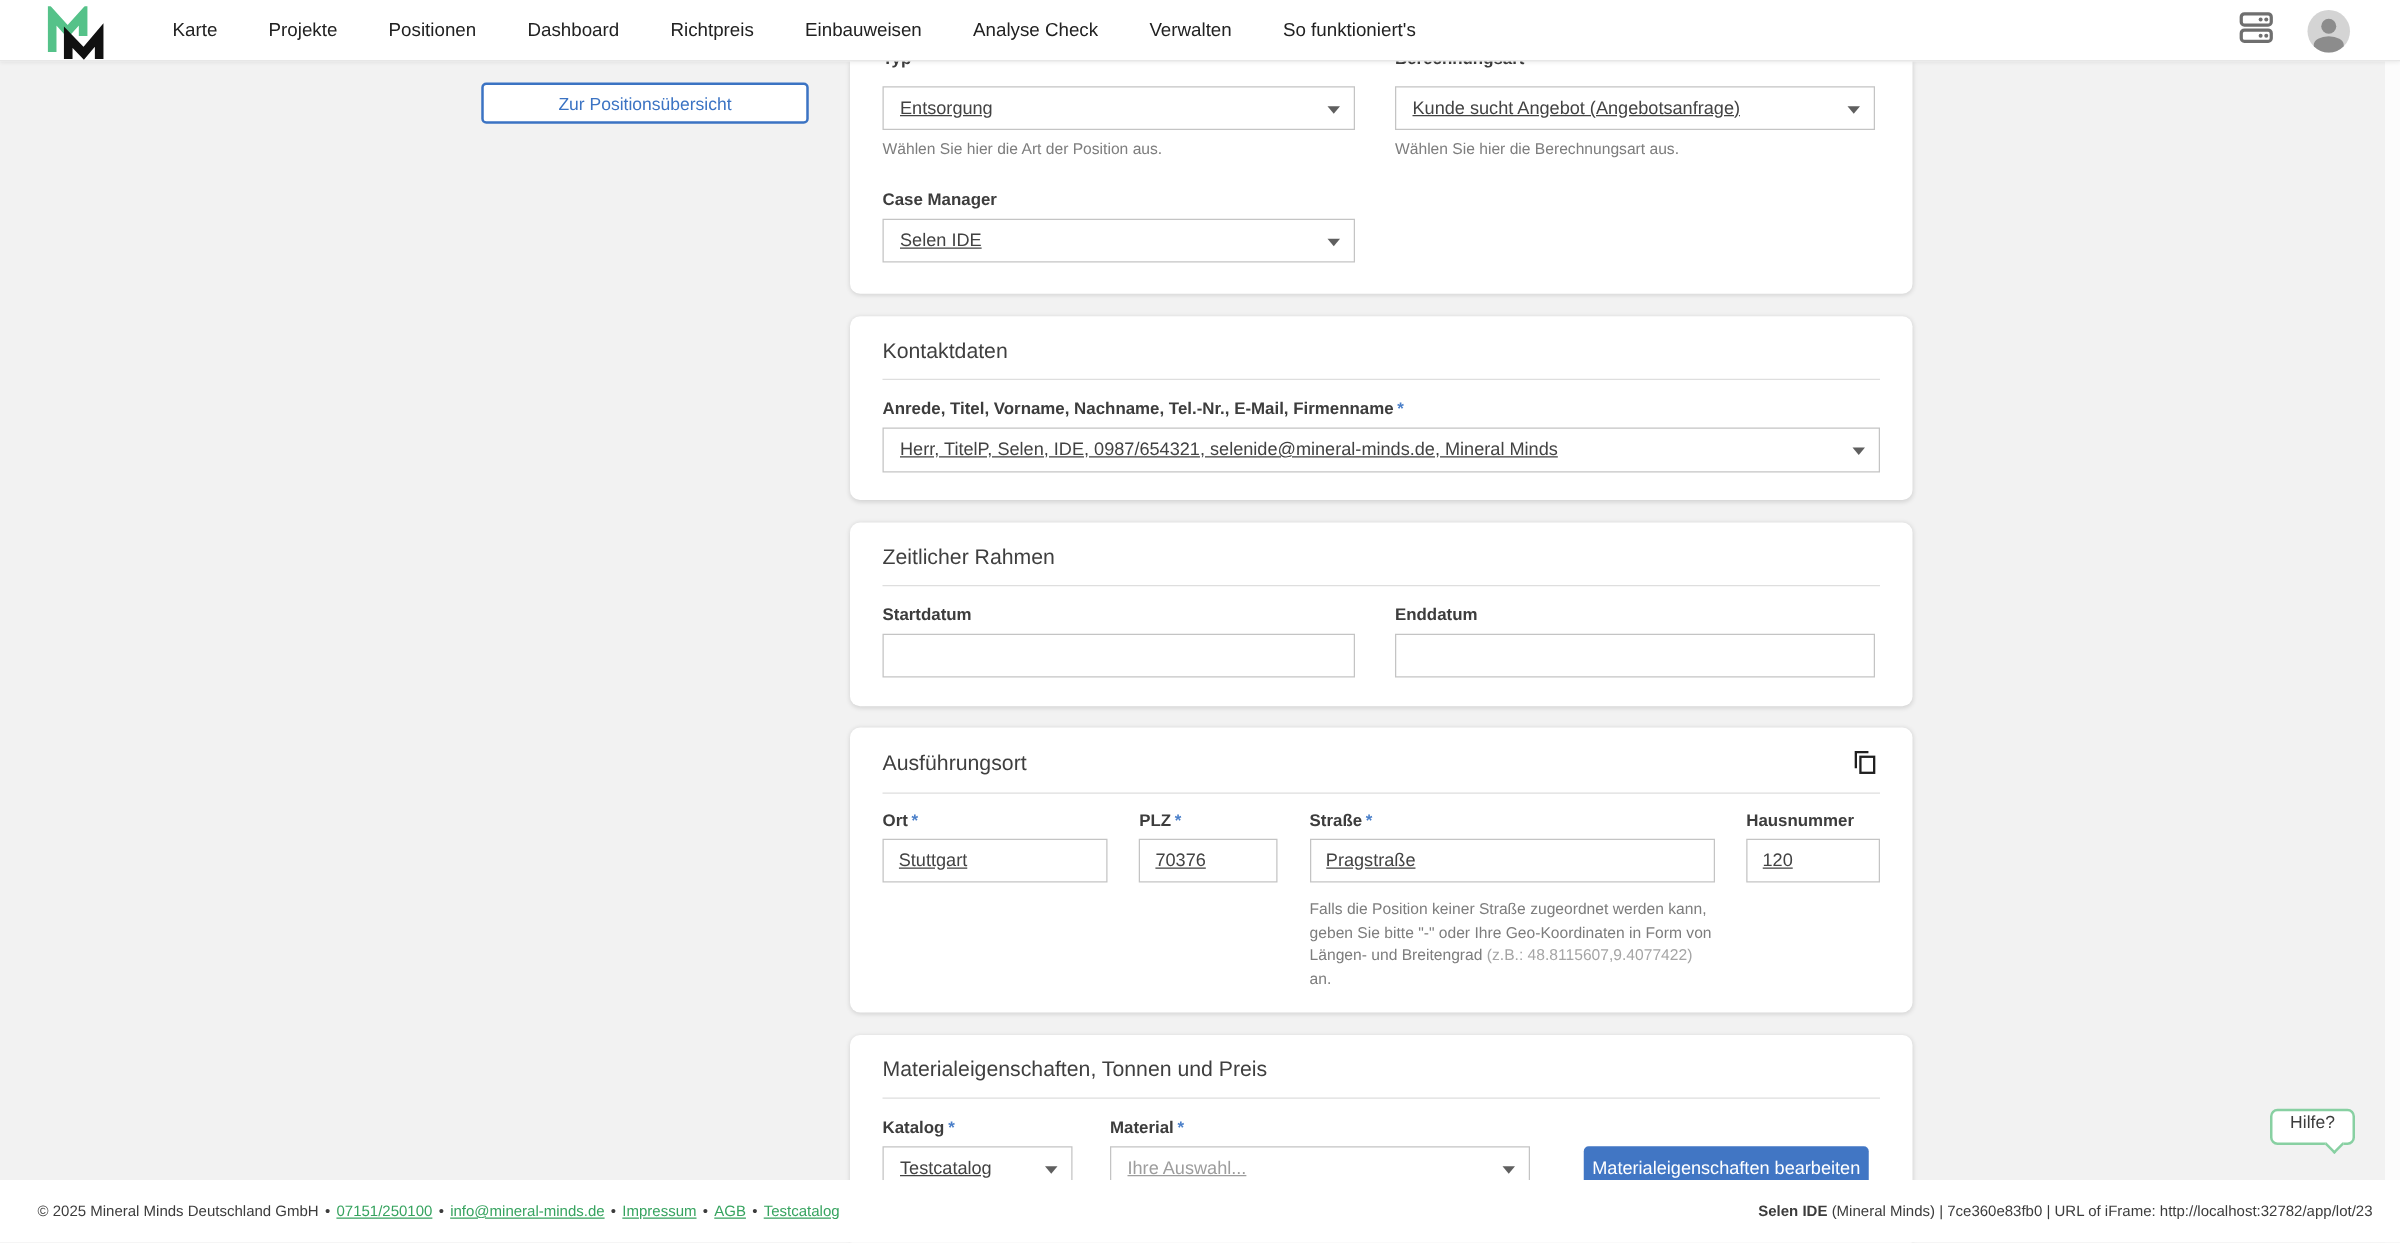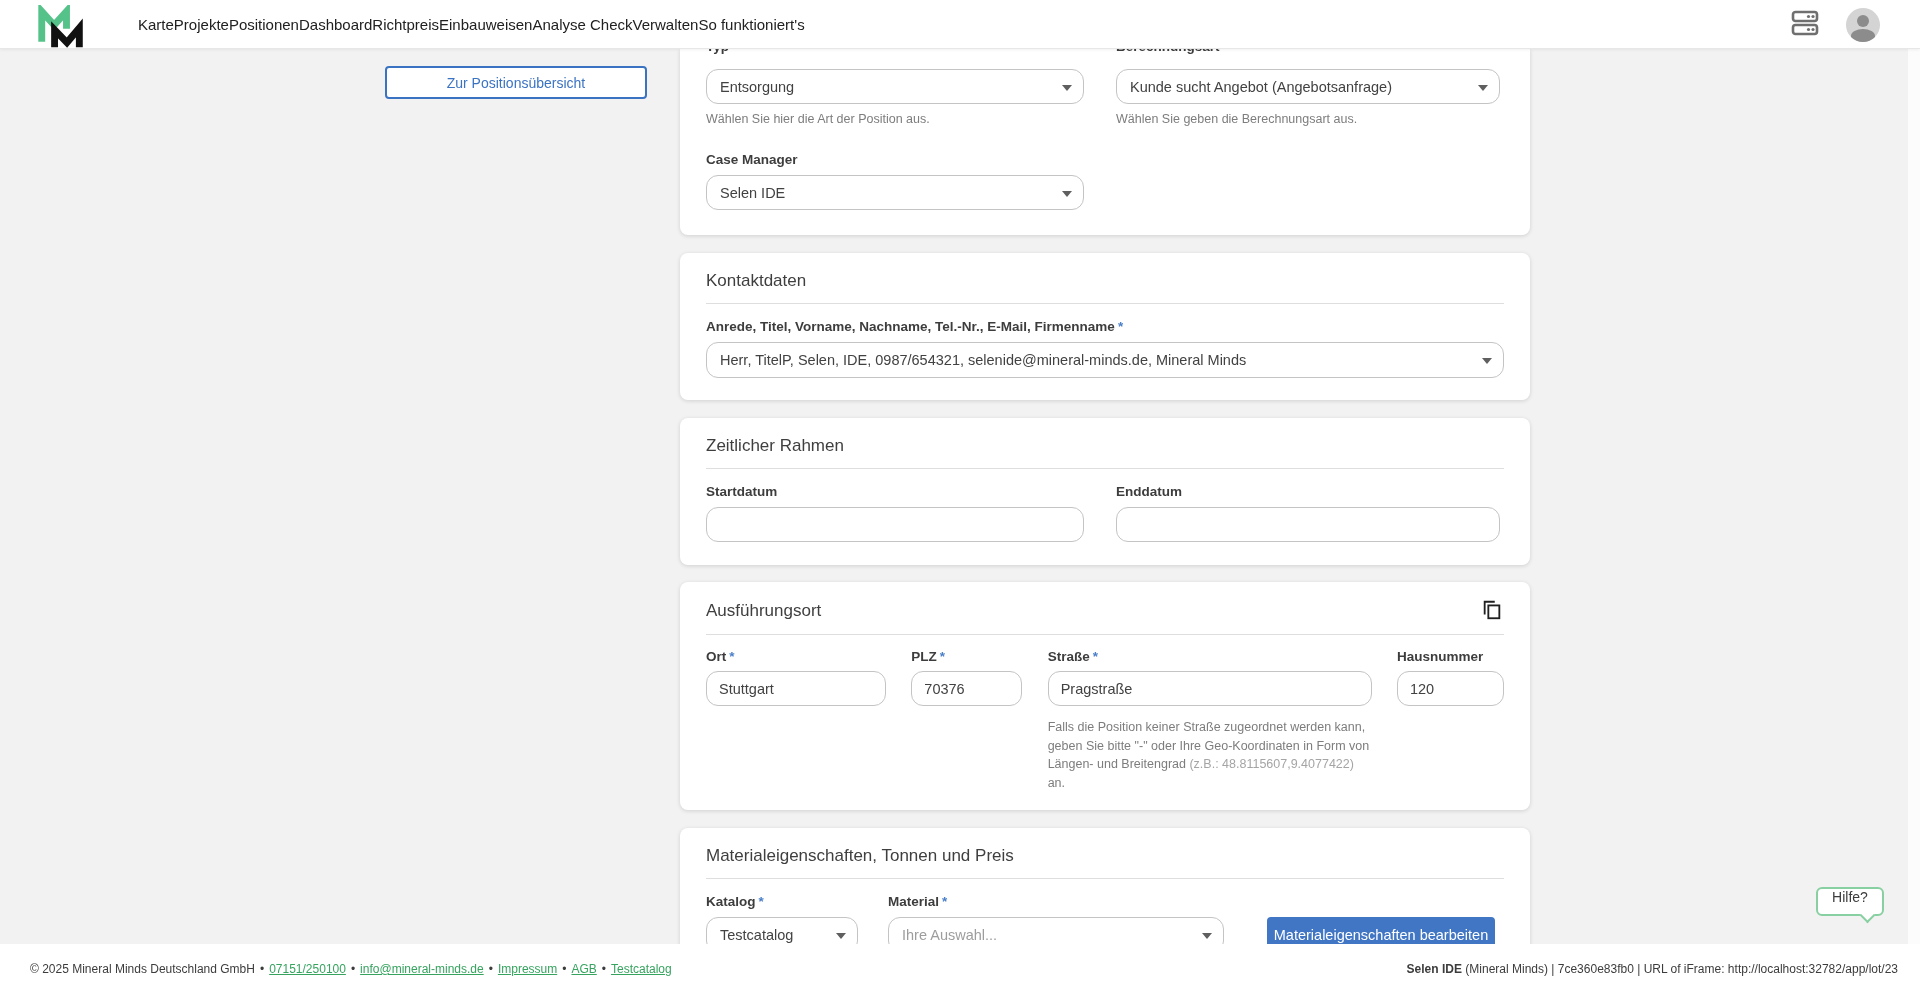--- a/index.html
+++ b/index.html
@@ -15,21 +15,21 @@
   
   .navbar {
     position: absolute; top: 0; left: 0; right: 0; height: 49px;
     background: #ffffff;
     border-bottom: 1px solid #e7e7e7;
     box-shadow: 0 1px 3px rgba(0,0,0,.06);
     display: flex; align-items: center;
     z-index: 40;
   }
   .logo { position: absolute; left: 36px; top: 5px; }
-  .nav-links { display: flex; margin-left: 138px; }
+  .nav-links { display: flex; gap: 41px; margin-left: 138px; }
   .nav-links a {
     font-size: 15px; color: #212121; text-decoration: none; cursor: pointer;
   }
   .nav-right { position: absolute; right: 40px; top: 0; height: 49px; display: flex; align-items: center; gap: 26px; }
   .avatar {
     width: 34px; height: 34px; border-radius: 50%;
     background: #d4d4d4; position: relative; overflow: hidden; cursor: pointer;
   }
   .avatar .head { position: absolute; left: 50%; top: 7px; transform: translateX(-50%); width: 12px; height: 12px; border-radius: 50%; background: #8c8c8c; }
   .avatar .body { position: absolute; left: 50%; top: 21px; transform: translateX(-50%); width: 24px; height: 14px; border-radius: 50% 50% 0 0; background: #8c8c8c; }
@@ -56,22 +56,22 @@
   .divider { height: 1px; background: #dedede; margin-top: 12px; }
 
   .field-label { font-size: 13.5px; font-weight: 700; color: #3d3d3d; }
   .req { color: #4a7fc9; margin-left: 3px; }
   .helper { font-size: 12.5px; color: #7d7d7d; margin-top: 8px; }
   .muted { color: #a5a5a5; }
 
   .two-col { display: grid; grid-template-columns: 378px 384px; column-gap: 32px; }
 
   .select, .text-input {
-    height: 35px; border: 1px solid #c4c4c4; border-radius: 12px; background: #fff;
-    font-size: 14.5px; color: #424242; width: 100%;
+    height: 35px; border: 1px solid #c4c4c4; border-radius: 0; background: #fff;
+    font-size: 14.5px; color: #424242; width: 100%; text-decoration: underline;
   }
   .select { display: flex; align-items: center; padding: 0 28px 0 13px; position: relative; cursor: pointer; white-space: nowrap; overflow: hidden; }
   .select .arrow {
     position: absolute; right: 11px; top: 50%; margin-top: -2px;
     width: 0; height: 0; border-left: 5px solid transparent; border-right: 5px solid transparent;
     border-top: 6px solid #5f5f5f;
   }
   .select.placeholder { color: #9d9d9d; }
   .text-input { padding: 0 12px; font-family: inherit; }
 
@@ -179,21 +179,21 @@
         <span>Entsorgung</span>
         <i class="arrow"></i>
       </div>
       <div class="helper">Wählen Sie hier die Art der Position aus.</div>
     </div>
     <div>
       <div class="select">
         <span>Kunde sucht Angebot (Angebotsanfrage)</span>
         <i class="arrow"></i>
       </div>
-      <div class="helper">Wählen Sie geben die Berechnungsart aus.</div>
+      <div class="helper">Wählen Sie hier die Berechnungsart aus.</div>
     </div>
   </div>
   <div style="margin-top:26px; width:378px;">
     <div class="field-label">Case Manager</div>
     <div class="select" style="margin-top:8px;">
       <span>Selen IDE</span>
       <i class="arrow"></i>
     </div>
   </div>
 </div>

